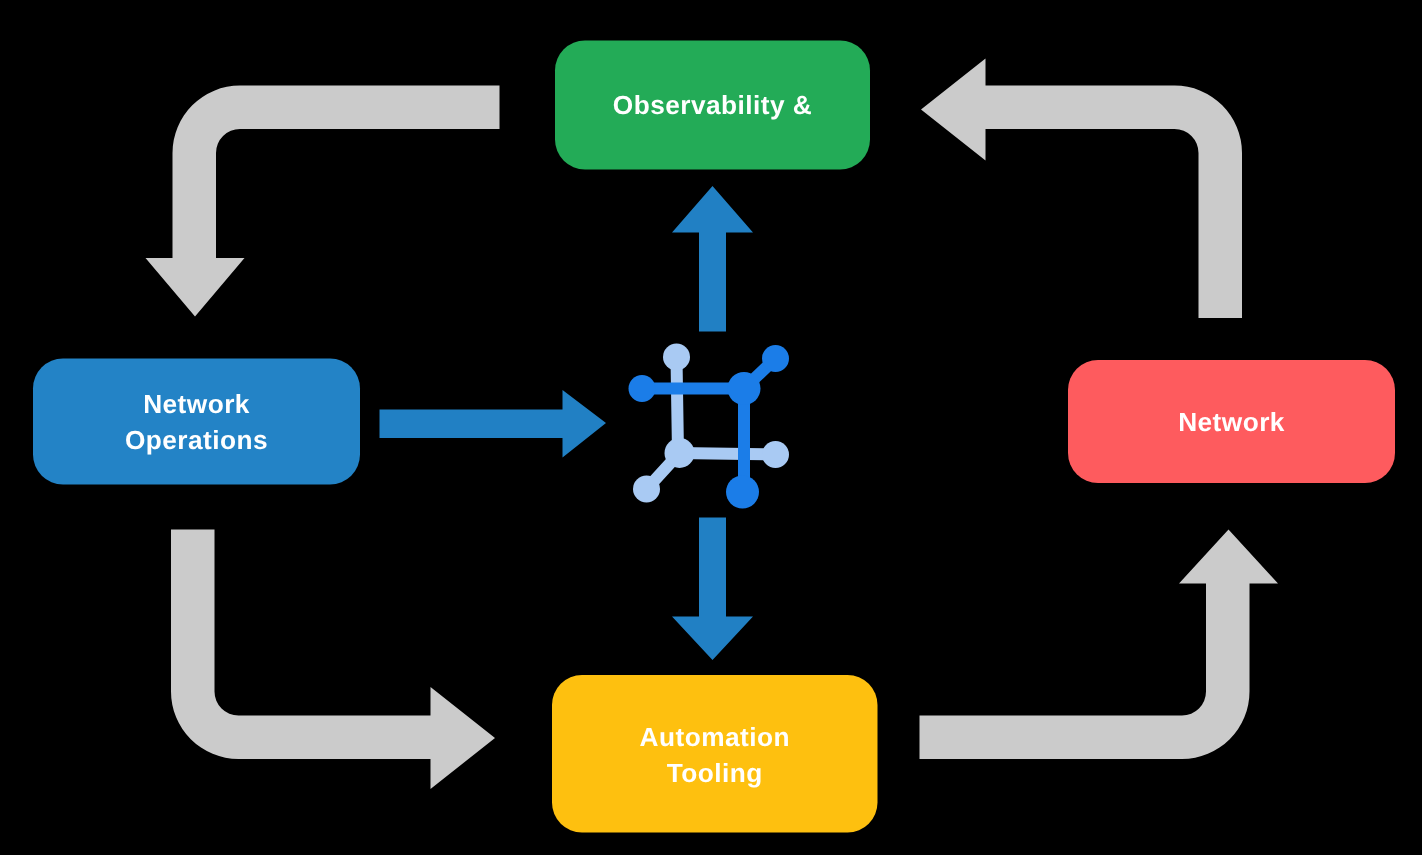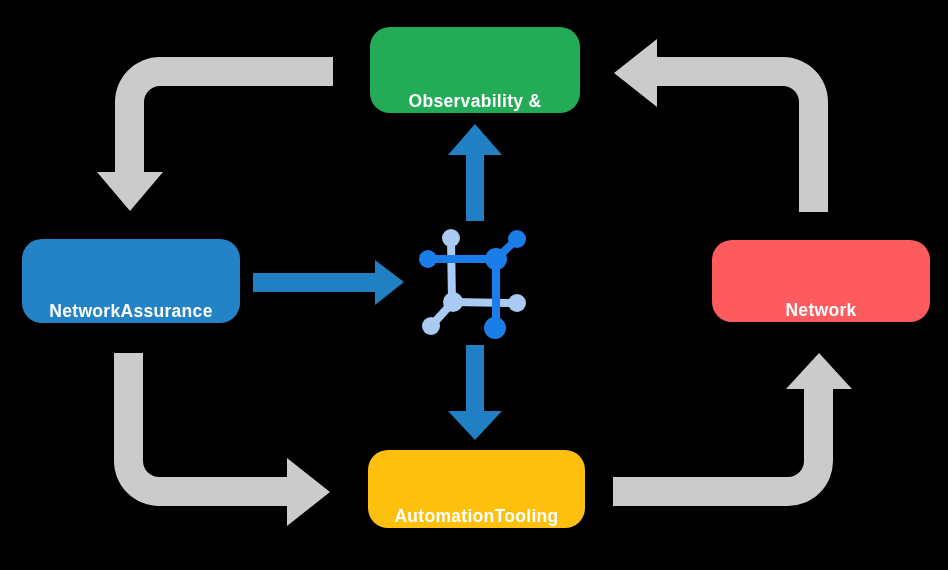--- a/index.html
+++ b/index.html
@@ -17,34 +17,34 @@
   .layer{
     position:absolute;
     left:0;top:0;
     width:948px;height:570px;
   }
   .node{
     position:absolute;
     border-radius:20px;
     color:#ffffff;
     display:flex;
-    flex-direction:row;
-    align-items:flex-end;
+    flex-direction:column;
+    align-items:center;
     justify-content:center;
     text-align:center;
     font-size:17.5px;
     font-weight:600;
     line-height:24px;
     letter-spacing:0.3px;
   }
   .node span{display:block;}
   .node-observability{left:370px;top:27px;width:210px;height:86px;}
   .node-operations{left:22px;top:239px;width:218px;height:84px;}
   .node-infrastructure{left:712px;top:240px;width:218px;height:82px;}
-  .node-automation{left:368px;top:450px;width:217px;height:78px;}
+  .node-automation{left:368px;top:450px;width:217px;height:105px;}
 </style>
 </head>
 <body>
 
 <div class="canvas">
 
   <svg class="layer" width="948" height="570" viewBox="0 0 948 570">
 
     <g fill="#cbcbcb">
       <path d="M333,57 L160,57 A45,45 0 0 0 115,102 L115,172 L97,172 L130,211 L163,172 L144,172 L144,102 A16,16 0 0 1 160,86 L333,86 Z"></path>
@@ -82,21 +82,21 @@
       </g>
     </g>
   </svg>
 
   <div class="node node-observability" style="background-color: rgb(35, 171, 87);">
     <span>Observability &amp;</span>
   </div>
 
   <div class="node node-operations" style="background-color: rgb(35, 131, 198);">
     <span>Network</span>
-    <span>Assurance</span>
+    <span>Operations</span>
   </div>
 
   <div class="node node-infrastructure" style="background-color: rgb(254, 91, 94);">
     <span>Network</span>
   </div>
 
   <div class="node node-automation" style="background-color: rgb(254, 192, 15);">
     <span>Automation</span>
     <span>Tooling</span>
   </div>

